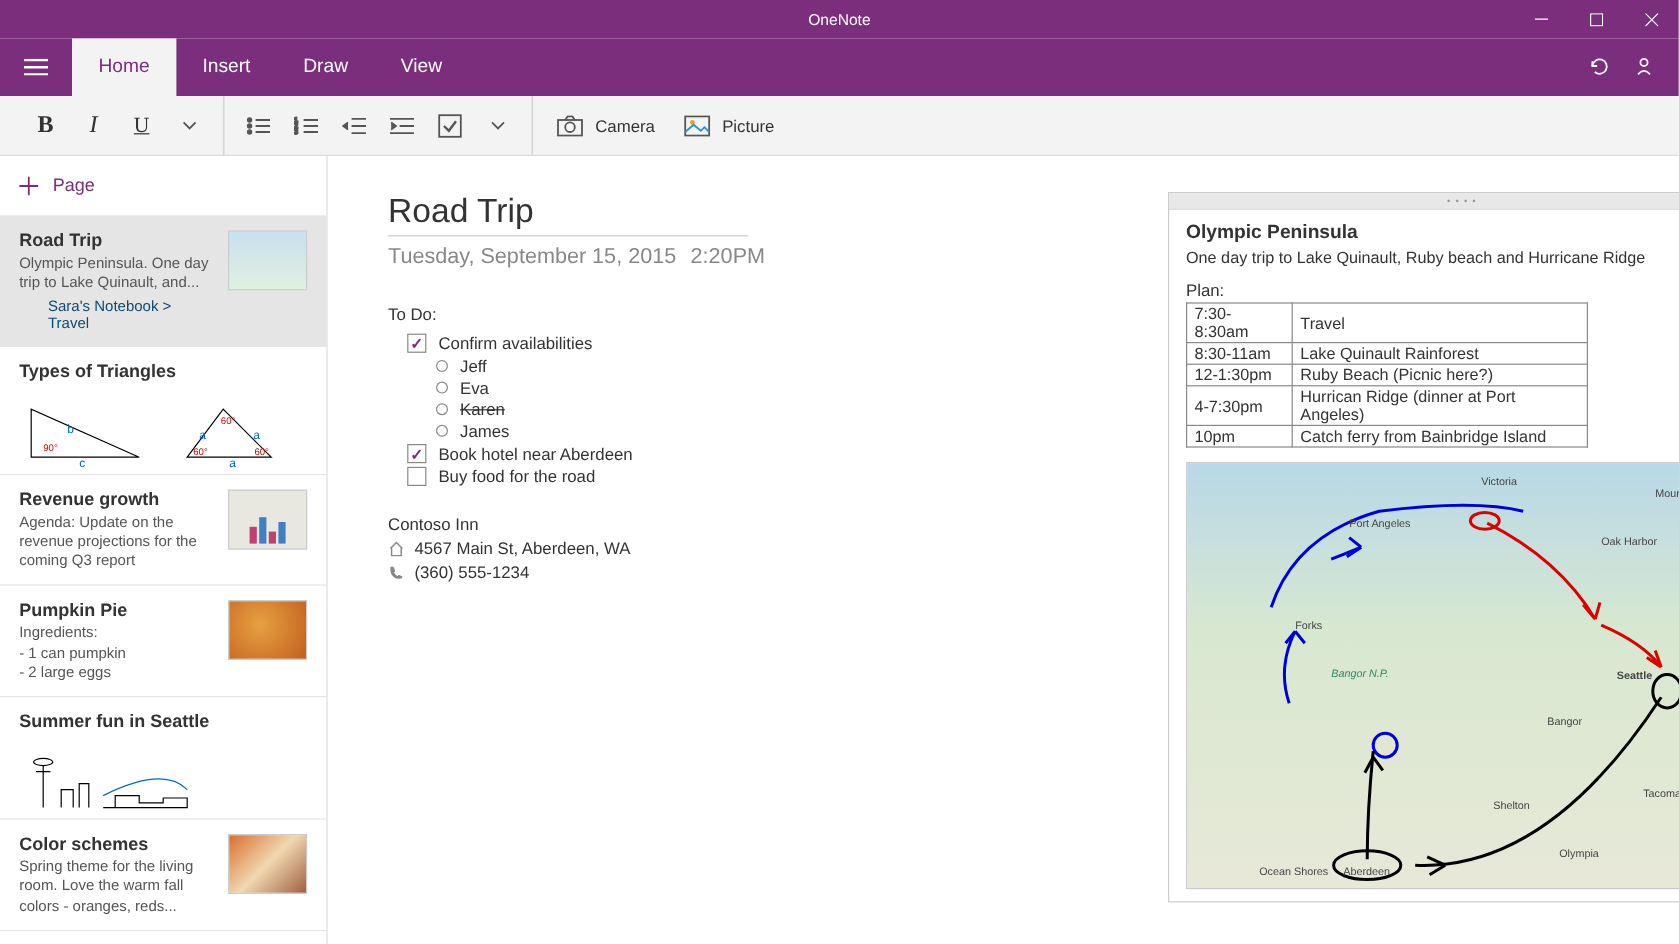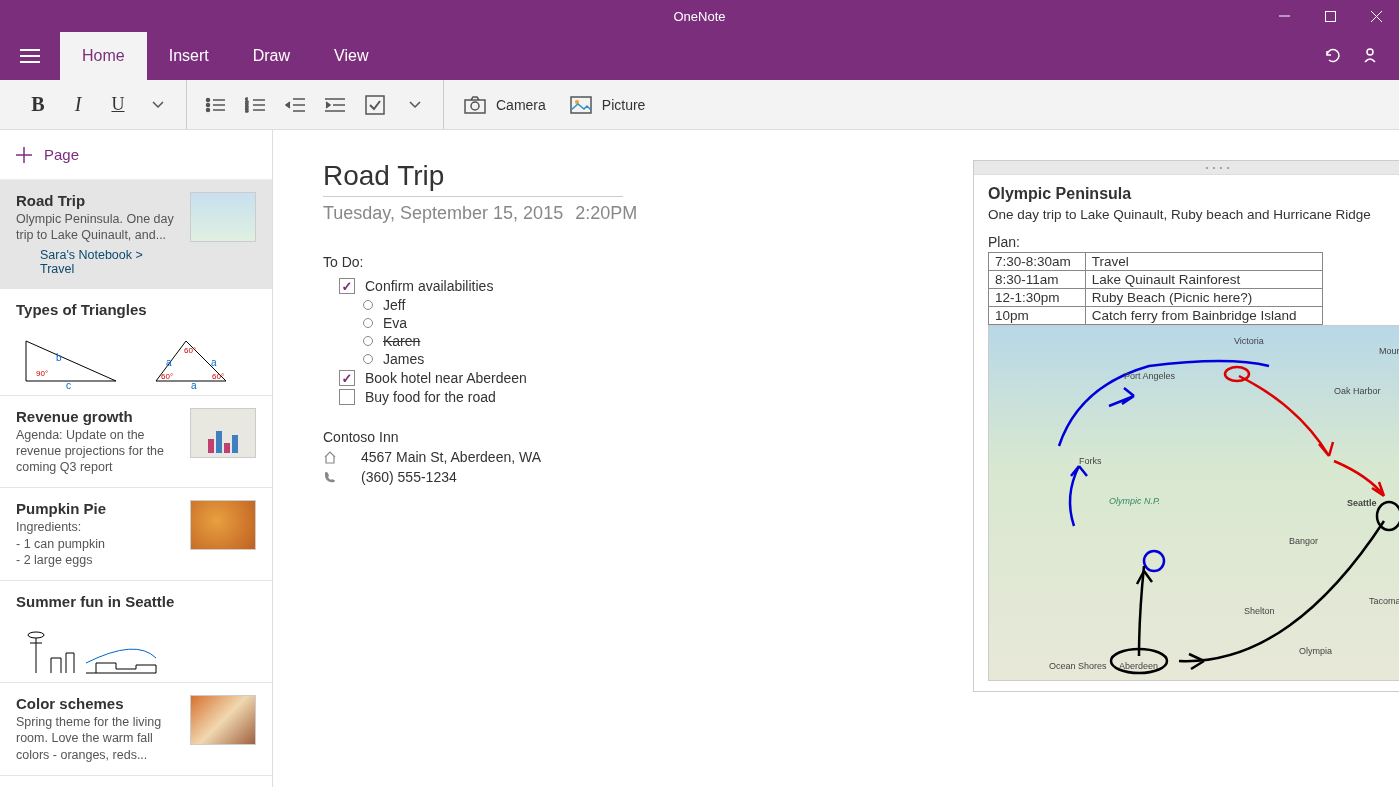--- a/index.html
+++ b/index.html
@@ -46,30 +46,30 @@
 
 .section-h { font-size: 14px; margin-bottom: 8px; }
 .todo-item { display: flex; align-items: center; gap: 10px; margin: 3px 16px; }
 .cb { width: 16px; height: 16px; border: 1.5px solid #888; display: flex; align-items: center; justify-content: center; cursor: pointer; }
 .cb.checked::after { content: "✓"; color: #7b2e7b; font-size: 13px; font-weight: bold; }
 .sub-item { display: flex; align-items: center; gap: 10px; margin: 2px 0 2px 40px; }
 .ring { width: 10px; height: 10px; border: 1.5px solid #888; border-radius: 50%; }
 .strike { text-decoration: line-through; }
 
 .hotel { margin-top: 24px; }
-.hotel-line { display: flex; align-items: center; gap: 24px; margin: 4px 0; }
+.hotel-line { display: flex; align-items: center; gap: 8px; margin: 4px 0; }
 
 
 .container { position: absolute; left: 700px; top: 30px; width: 490px; border: 1px solid #ccc; background: #fff; }
 .container-header { height: 14px; background: #e8e8e8; border-bottom: 1px solid #ddd; display: flex; align-items: center; justify-content: center; position: relative; }
 .grip-dots { color: #999; letter-spacing: 1px; font-size: 8px; }
 .container-body { padding: 10px 14px; }
 .ct-title { font-weight: 600; font-size: 16px; margin-bottom: 4px; }
 .ct-sub { font-size: 13.5px; margin-bottom: 12px; }
-.plan { border-collapse: collapse; width: 335px; }
+.plan { border-collapse: collapse; width: 335px; margin-bottom: 12px; }
 .plan td { border: 1px solid #888; padding: 1px 6px; font-size: 13.5px; }
 .map { width: 460px; height: 356px; background: linear-gradient(180deg, #b8d8e8 0%, #d8e8d0 40%, #e8e8d8 100%); border: 1px solid #ccc; position: relative; overflow: hidden; }
 .map-label { position: absolute; font-size: 9px; color: #444; }
 
 
 .tri-svg { width: 100%; height: 100%; }
 
 .breadcrumb { font-size: 12.5px; color: #0c4a6e; margin-top: 4px; margin-left: 24px; }
 </style>
 </head>
@@ -361,20 +361,24 @@
                 <td>7:30-8:30am</td>
                 <td>Travel</td>
               </tr>
           <tr>
                 <td>8:30-11am</td>
                 <td>Lake Quinault Rainforest</td>
               </tr>
           <tr>
                 <td>12-1:30pm</td>
                 <td>Ruby Beach (Picnic here?)</td>
+              </tr>
+          <tr>
+                <td>4-7:30pm</td>
+                <td>Hurrican Ridge (dinner at Port Angeles)</td>
               </tr>
           <tr>
                 <td>10pm</td>
                 <td>Catch ferry from Bainbridge Island</td>
               </tr>
         </tbody>
           </table>
         <div class="map">
           <svg width="460" height="356" style="position:absolute;top:0;left:0">
             <path d="M70 120 Q90 60 160 40 Q240 30 280 40" fill="none" stroke="#00d" stroke-width="2.5"></path>
@@ -393,21 +397,21 @@
           </svg>
           <span class="map-label" style="top:10px;left:245px">Victoria</span>
           <span class="map-label" style="top:172px;left:358px;font-weight:bold">Seattle</span>
 
           <span class="map-label" style="top:270px;left:380px">Tacoma</span>
           <span class="map-label" style="top:320px;left:310px">Olympia</span>
 
           <span class="map-label" style="top:45px;left:135px">Port Angeles</span>
           <span class="map-label" style="top:335px;left:130px">Aberdeen</span>
           <span class="map-label" style="top:130px;left:90px">Forks</span>
-          <span class="map-label" style="top:170px;left:120px;font-style:italic;color:#386">Olympic N.P.</span>
+          <span class="map-label" style="top:170px;left:120px;font-style:italic;color:#386">Bangor N.P.</span>
           <span class="map-label" style="top:335px;left:60px">Ocean Shores</span>
           <span class="map-label" style="top:20px;left:390px">Mount Vernon</span>
           <span class="map-label" style="top:60px;left:345px">Oak Harbor</span>
           <span class="map-label" style="top:210px;left:300px">Bangor</span>
 
           <span class="map-label" style="top:280px;left:255px">Shelton</span>
         </div>
       </div>
     </div>
   </div>

